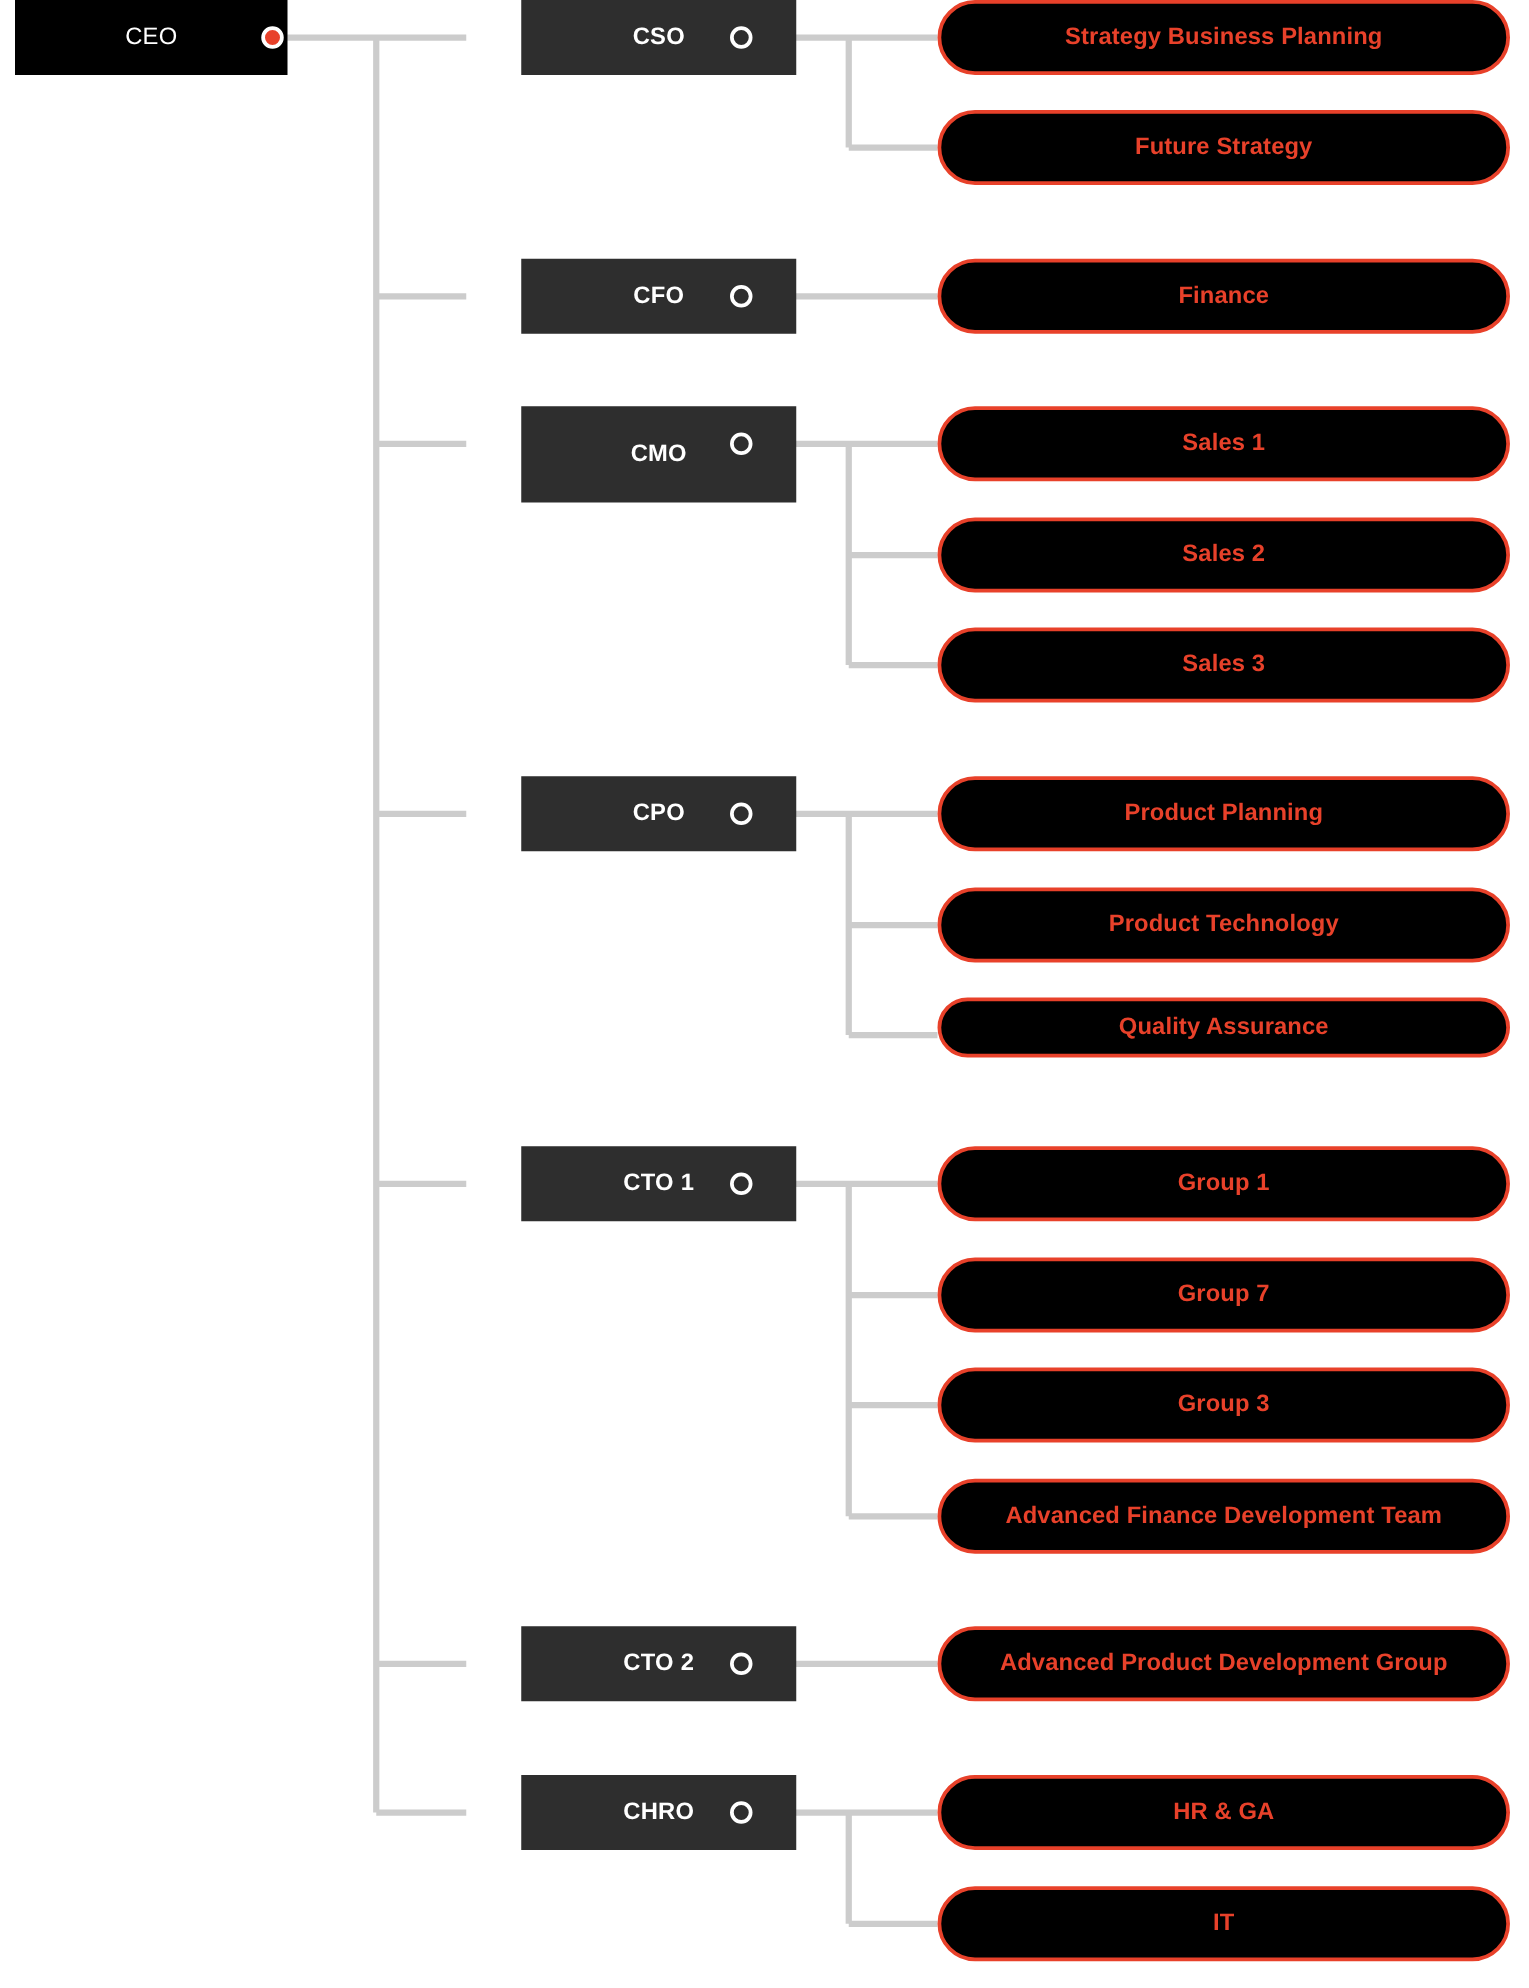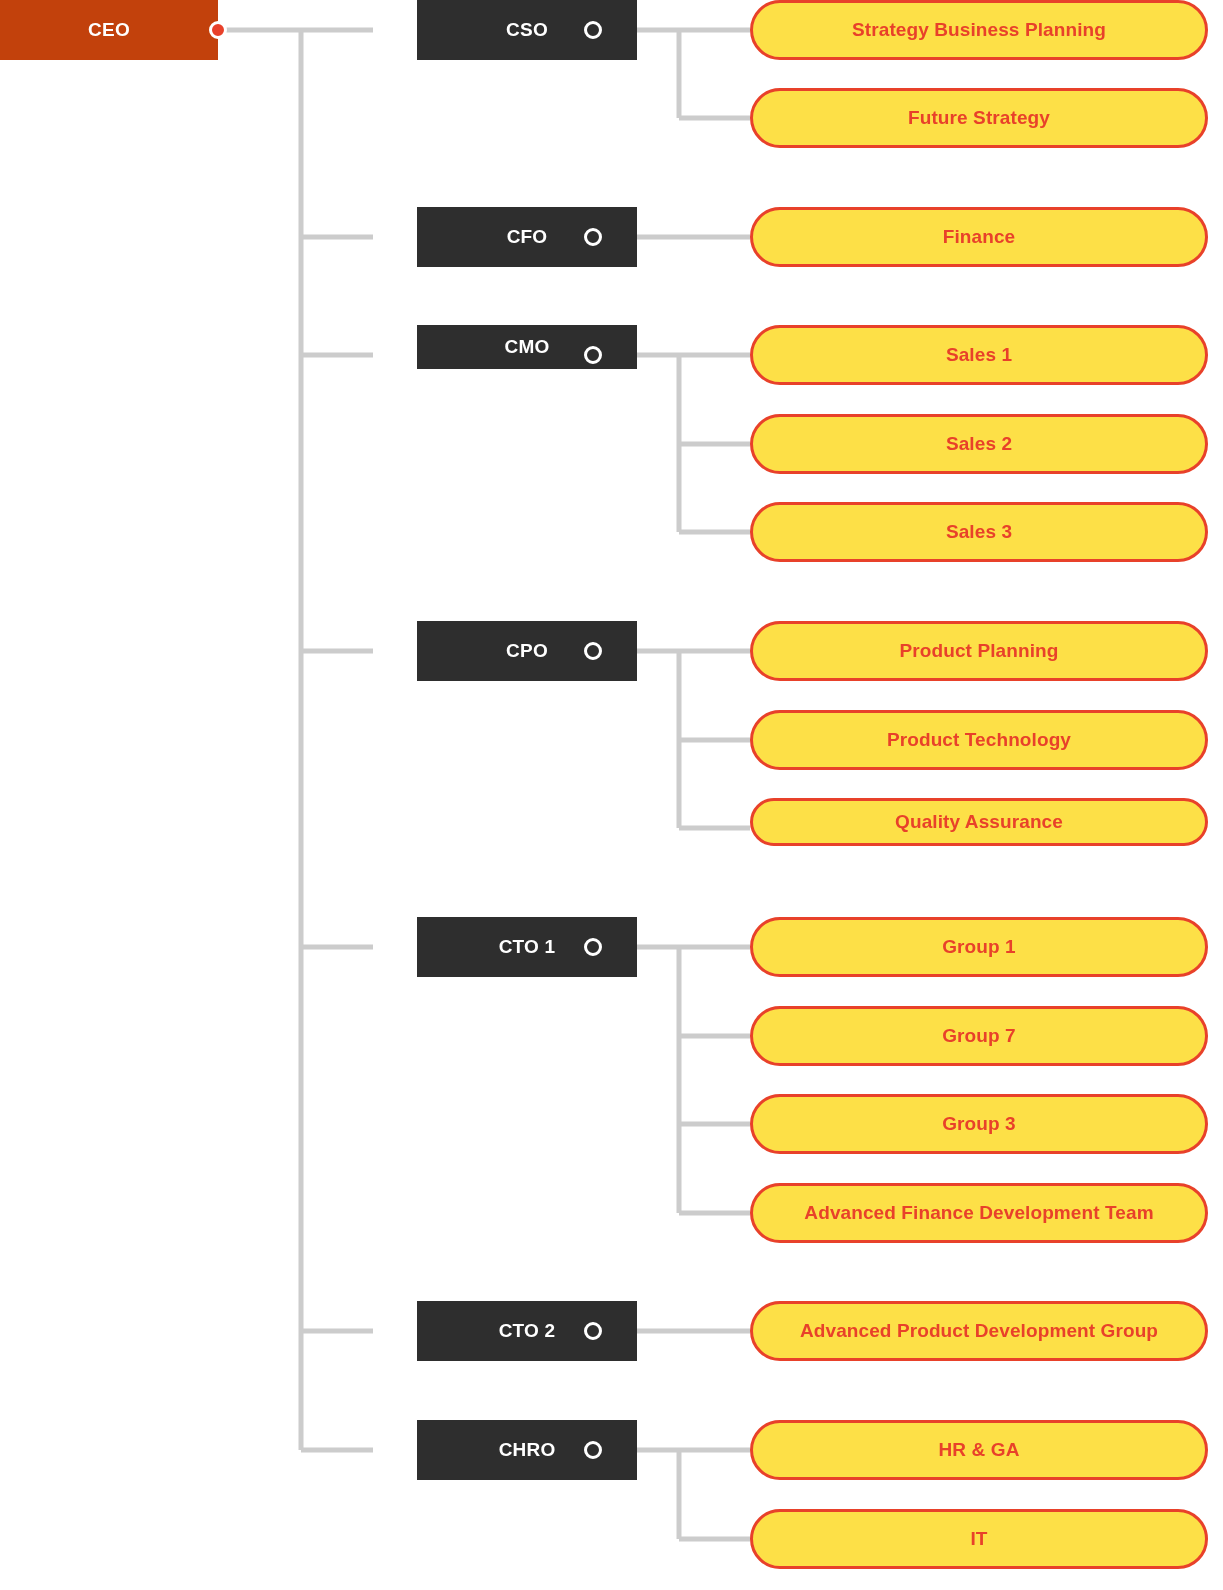--- a/index.html
+++ b/index.html
@@ -26,26 +26,27 @@
     height: 1590px;
     pointer-events: none;
   }
 
   
   .root-node {
     position: absolute;
     display: flex;
     align-items: center;
     justify-content: center;
-    background: #c2410c;
+    background: #000000;
     color: #ffffff;
     font-size: 19px;
-    font-weight: bold;
+    font-weight: normal;
     letter-spacing: 0.2px;
     box-sizing: border-box;
+    margin-left: 12px;
   }
 
   
   .exec-node {
     position: absolute;
     display: flex;
     align-items: center;
     justify-content: center;
     background: #2E2E2E;
     color: #ffffff;
@@ -55,21 +56,21 @@
     box-sizing: border-box;
     margin-left: 44px;
   }
 
   
   .team-node {
     position: absolute;
     display: flex;
     align-items: center;
     justify-content: center;
-    background: #fde047;
+    background: #000000;
     border: 3px solid #E8412A;
     border-radius: 999px;
     color: #E8412A;
     font-size: 19px;
     font-weight: bold;
     letter-spacing: 0.1px;
     box-sizing: border-box;
     text-align: center;
     padding: 0 14px;
   }
@@ -124,21 +125,21 @@
       <line x1="593" y1="1331" x2="750" y2="1331" stroke="#CCCCCC" stroke-width="5"></line>
       <line x1="593" y1="1450" x2="750" y2="1450" stroke="#CCCCCC" stroke-width="5"></line>
       <line x1="679" y1="1450" x2="679" y2="1539" stroke="#CCCCCC" stroke-width="5"></line>
       <line x1="679" y1="1539" x2="750" y2="1539" stroke="#CCCCCC" stroke-width="5"></line>
     </svg>
 
   <div id="nodes-layer">
       <div class="root-node" style="left: 0px; top: 0px; width: 218px; height: 60px;">CEO</div>
       <div class="exec-node" style="left: 373px; top: 0px; width: 220px; height: 60px;">CSO</div>
       <div class="exec-node" style="left: 373px; top: 207px; width: 220px; height: 60px;">CFO</div>
-      <div class="exec-node" style="left: 373px; top: 325px; width: 220px; height: 44px;">CMO</div>
+      <div class="exec-node" style="left: 373px; top: 325px; width: 220px; height: 77px;">CMO</div>
       <div class="exec-node" style="left: 373px; top: 621px; width: 220px; height: 60px;">CPO</div>
       <div class="exec-node" style="left: 373px; top: 917px; width: 220px; height: 60px;">CTO 1</div>
       <div class="exec-node" style="left: 373px; top: 1301px; width: 220px; height: 60px;">CTO 2</div>
       <div class="exec-node" style="left: 373px; top: 1420px; width: 220px; height: 60px;">CHRO</div>
       <div class="team-node" style="left: 750px; top: 0px; width: 458px; height: 60px;">Strategy Business Planning</div>
       <div class="team-node" style="left: 750px; top: 88px; width: 458px; height: 60px;">Future Strategy</div>
       <div class="team-node" style="left: 750px; top: 207px; width: 458px; height: 60px;">Finance</div>
       <div class="team-node" style="left: 750px; top: 325px; width: 458px; height: 60px;">Sales 1</div>
       <div class="team-node" style="left: 750px; top: 414px; width: 458px; height: 60px;">Sales 2</div>
       <div class="team-node" style="left: 750px; top: 502px; width: 458px; height: 60px;">Sales 3</div>

